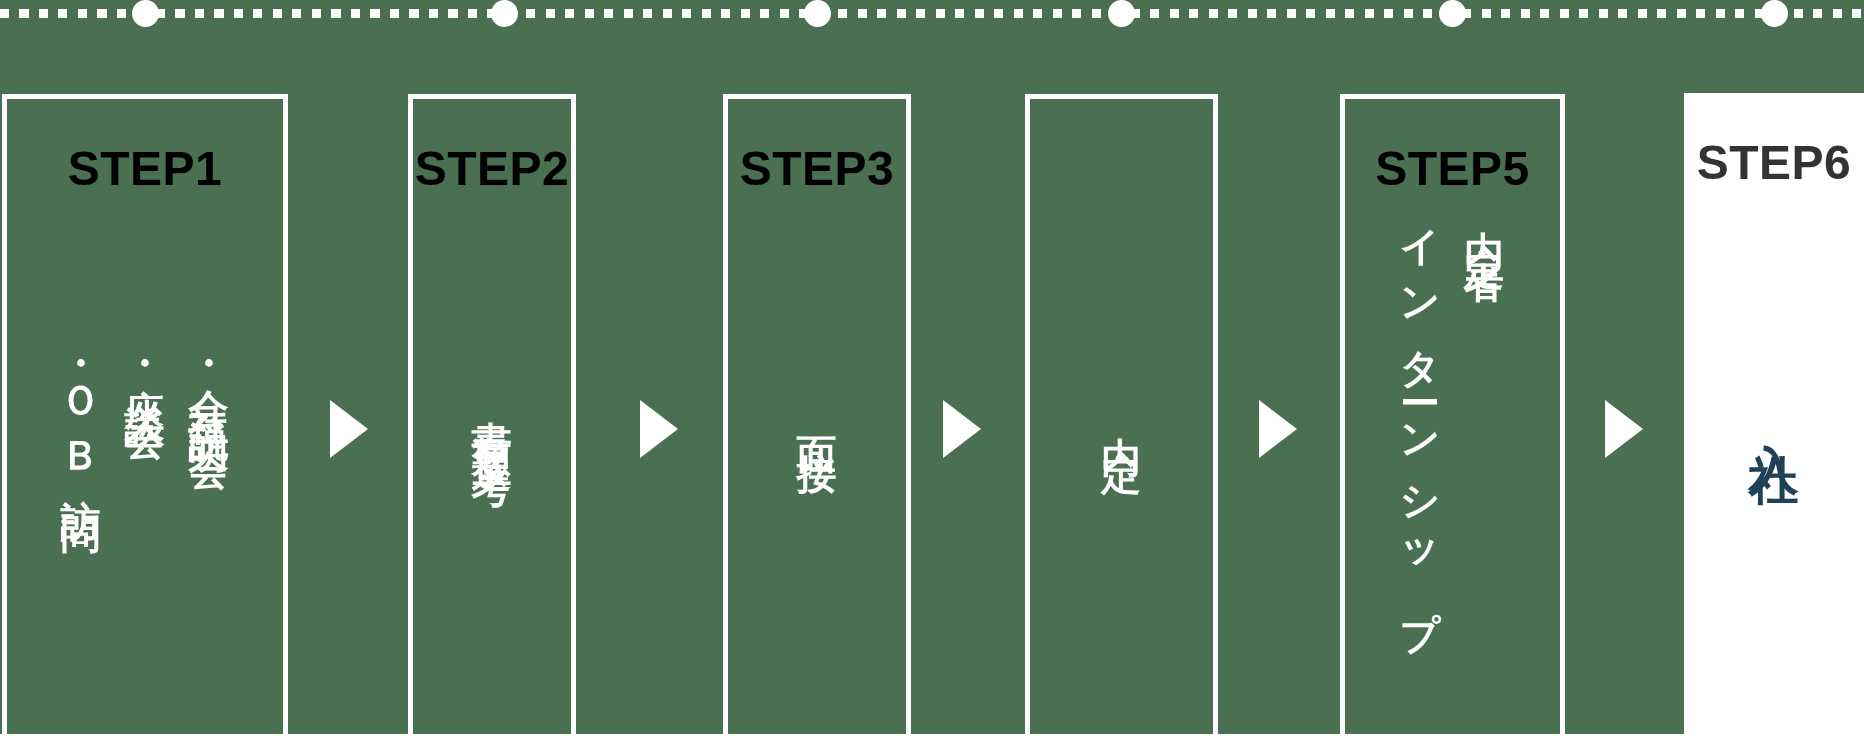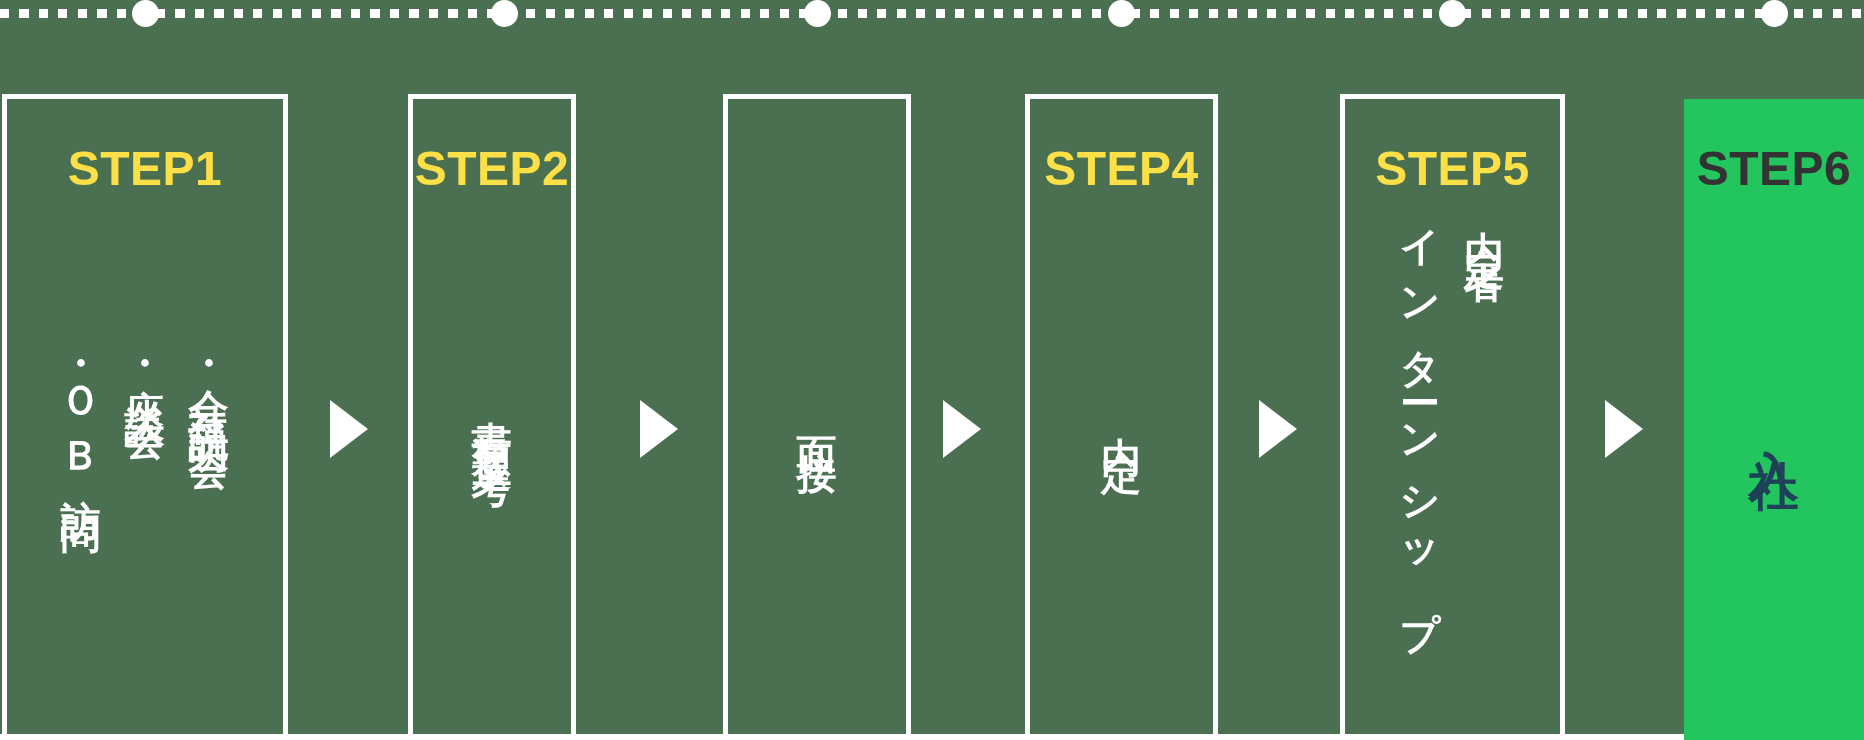--- a/index.html
+++ b/index.html
@@ -23,27 +23,27 @@
   .bottom-strip {
     position:absolute; left:0; bottom:0; width:1864px; height:6px; background:#ffffff;
   }
   
   .step-box {
     position:absolute; top:94px; bottom:0;
     border:5px solid #ffffff;
     box-sizing:border-box;
   }
   .step-box--final {
-    top:99px; border:none; background:#22c55e;
+    top:93px; border:none; background:#ffffff;
   }
   .step-label {
     position:absolute; top:46px; left:0; right:0;
     text-align:center;
     font-size:48px; font-weight:700; line-height:1;
-    color:#fde047; letter-spacing:0.01em;
+    color:#000000; letter-spacing:0.01em;
     white-space:nowrap;
   }
   .step-box--final .step-label { color:#333333; }
   .step-content {
     position:absolute; top:321px; left:50%;
     transform:translate(-50%,-50%);
     writing-mode:vertical-rl;
     text-orientation:upright;
     font-size:40px; font-weight:700;
     letter-spacing:0.38em; line-height:64px;
@@ -90,28 +90,28 @@
 
   <div class="step-box" style="left:408px;width:168px;">
     <div class="step-label">STEP2</div>
     <div class="step-content">
       <span class="v-line">書類選考</span>
     </div>
   </div>
   <div class="arrow-right" style="left:640px"></div>
 
   <div class="step-box" style="left:723px;width:188px;">
+    <div class="step-label">STEP3</div>
     <div class="step-content">
       <span class="v-line">面接</span>
     </div>
   </div>
   <div class="arrow-right" style="left:943px"></div>
 
   <div class="step-box" style="left:1025px;width:193px;">
-    <div class="step-label">STEP4</div>
     <div class="step-content">
       <span class="v-line">内定</span>
     </div>
   </div>
   <div class="arrow-right" style="left:1259px"></div>
 
   <div class="step-box" style="left:1340px;width:225px;padding-left:15px;">
     <div class="step-label">STEP5</div>
     <div class="step-content">
       <span class="v-line">内定者</span>

